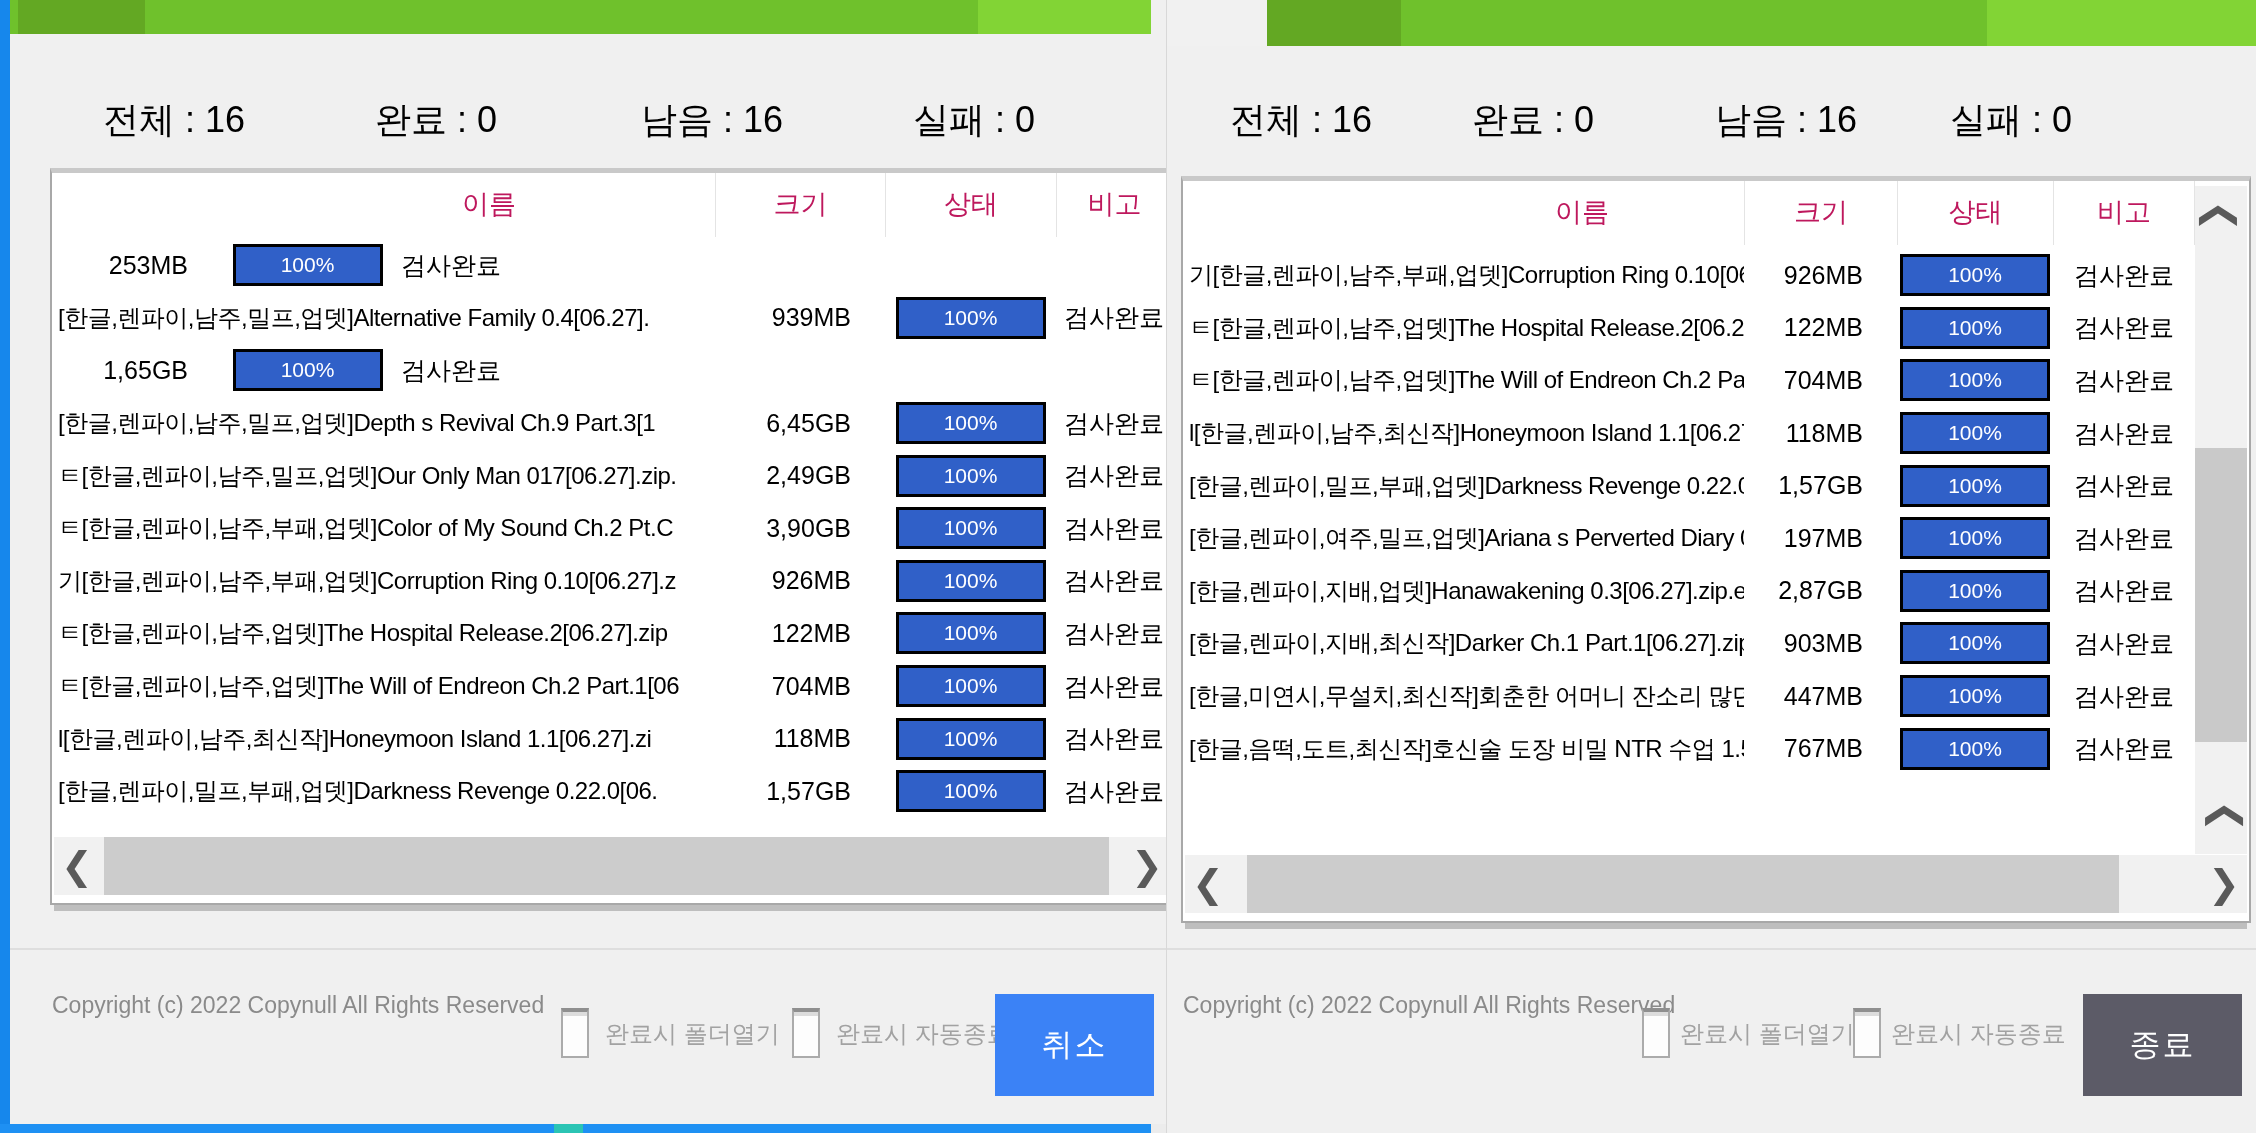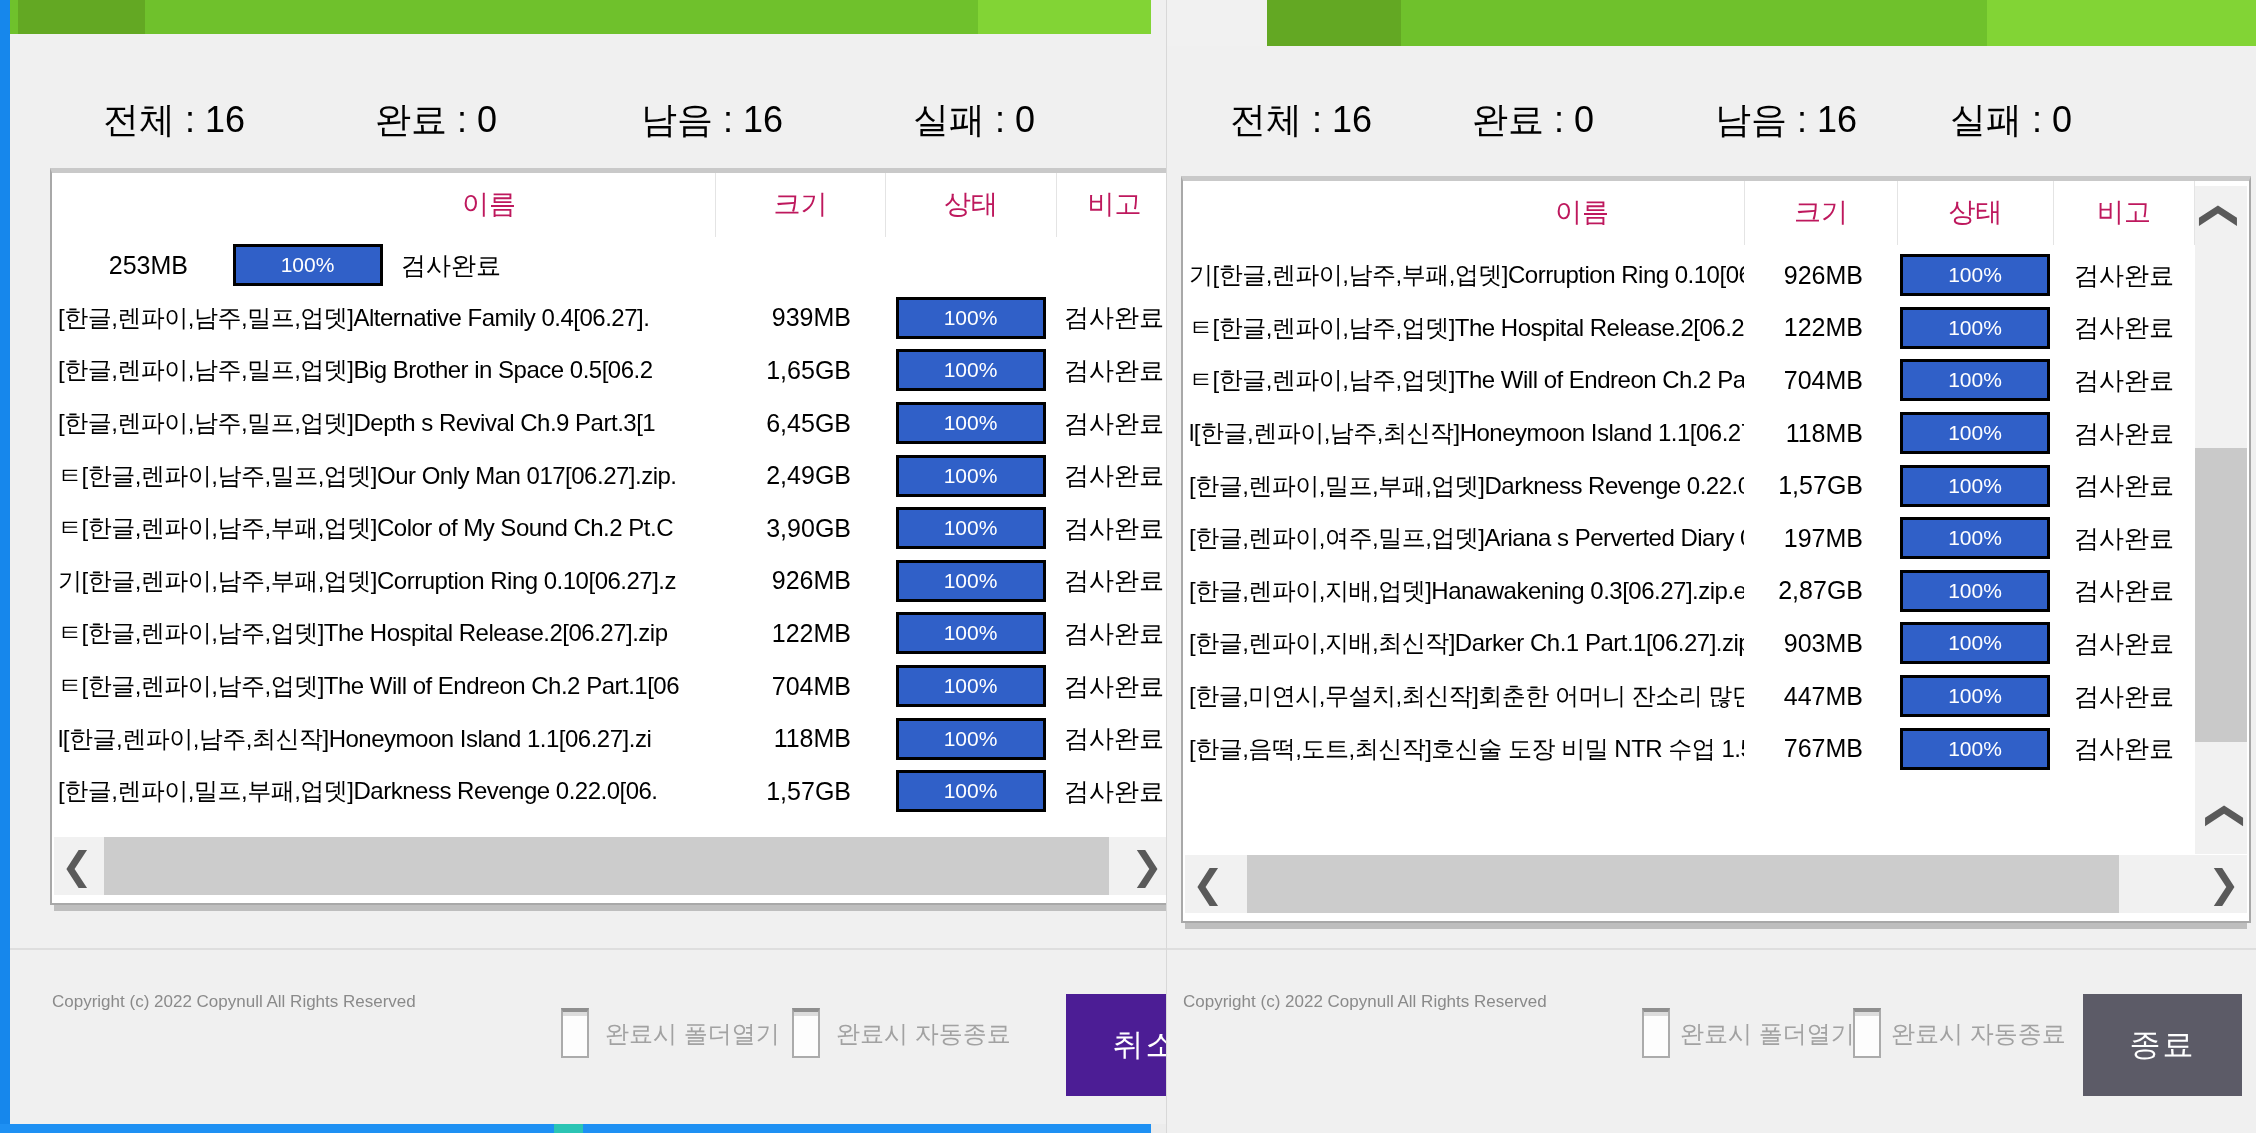--- a/index.html
+++ b/index.html
@@ -89,35 +89,35 @@
   .vscroll{position:absolute;top:5px;right:2px;width:52px;height:668px;background:#F1F1F1;}
   .vs-arrow{position:absolute;left:0;width:52px;height:52px;text-align:center;color:#5A5A5A;font-size:38px;}
   .vs-arrow.up{top:8px;}
   .vs-arrow.up span{display:inline-block;transform:rotate(90deg);}
   .vs-arrow.down{bottom:8px;}
   .vs-arrow.down span{display:inline-block;transform:rotate(-90deg);}
   .vs-thumb{position:absolute;left:0;right:0;top:262px;height:294px;background:#C9C9C9;}
 
   
   .footer-divider{position:absolute;left:0;right:0;top:948px;height:2px;background:#DEDEDE;}
-  .copyright{position:absolute;top:992px;font-size:17px;color:#8A8A8A;white-space:nowrap;}
+  .copyright{position:absolute;top:992px;font-size:23px;color:#8A8A8A;white-space:nowrap;}
   #win-left .copyright{left:42px;}
   #win-right .copyright{left:16px;}
 
   .cb{position:absolute;top:1008px;width:28px;height:50px;background:#FDFDFD;border:2px solid #ABABAB;
       border-top:4px solid #8F8F8F;box-shadow:inset 0 4px 0 #DCDCDC;box-sizing:border-box;}
   .cb-label{position:absolute;top:1018px;font-size:24px;color:#A2A2A2;white-space:nowrap;}
   #win-left  .cb.cb1{left:551px;}  #win-left  .cb-label.lb1{left:595px;}
   #win-left  .cb.cb2{left:782px;}  #win-left  .cb-label.lb2{left:826px;}
   #win-right .cb.cb1{left:475px;}  #win-right .cb-label.lb1{left:513px;}
   #win-right .cb.cb2{left:686px;}  #win-right .cb-label.lb2{left:724px;}
 
   .action-btn{position:absolute;top:994px;width:159px;height:102px;background:#575662;color:#fff;
               font-size:31px;display:flex;align-items:center;justify-content:center;border:0;letter-spacing:2px;}
-  #win-left  .action-btn{left:1056px;background:#4c1d95;}
+  #win-left  .action-btn{left:985px;background:#3b82f6;}
   #win-right .action-btn{left:916px;background:#5C5B67;}
 </style>
 </head>
 <body>
 
 <div class="edge-strip-left"></div>
 <div class="bottom-strip">
   <div class="teal-notch"></div>
 </div>
 
@@ -160,21 +160,20 @@
     <div class="cell c-size">939MB</div>
     <div class="cell c-status">
       <div class="pbar">
         <span class="plabel">100%</span>
       </div>
     </div>
     <div class="cell c-remark">검사완료</div>
   </div>
 
   <div class="row">
-    <div class="cell c-name">[한글,렌파이,남주,밀프,업뎃]Big Brother in Space 0.5[06.2</div>
     <div class="cell c-size">1,65GB</div>
     <div class="cell c-status">
       <div class="pbar">
         <span class="plabel">100%</span>
       </div>
     </div>
     <div class="cell c-remark">검사완료</div>
   </div>
 
   <div class="row">

